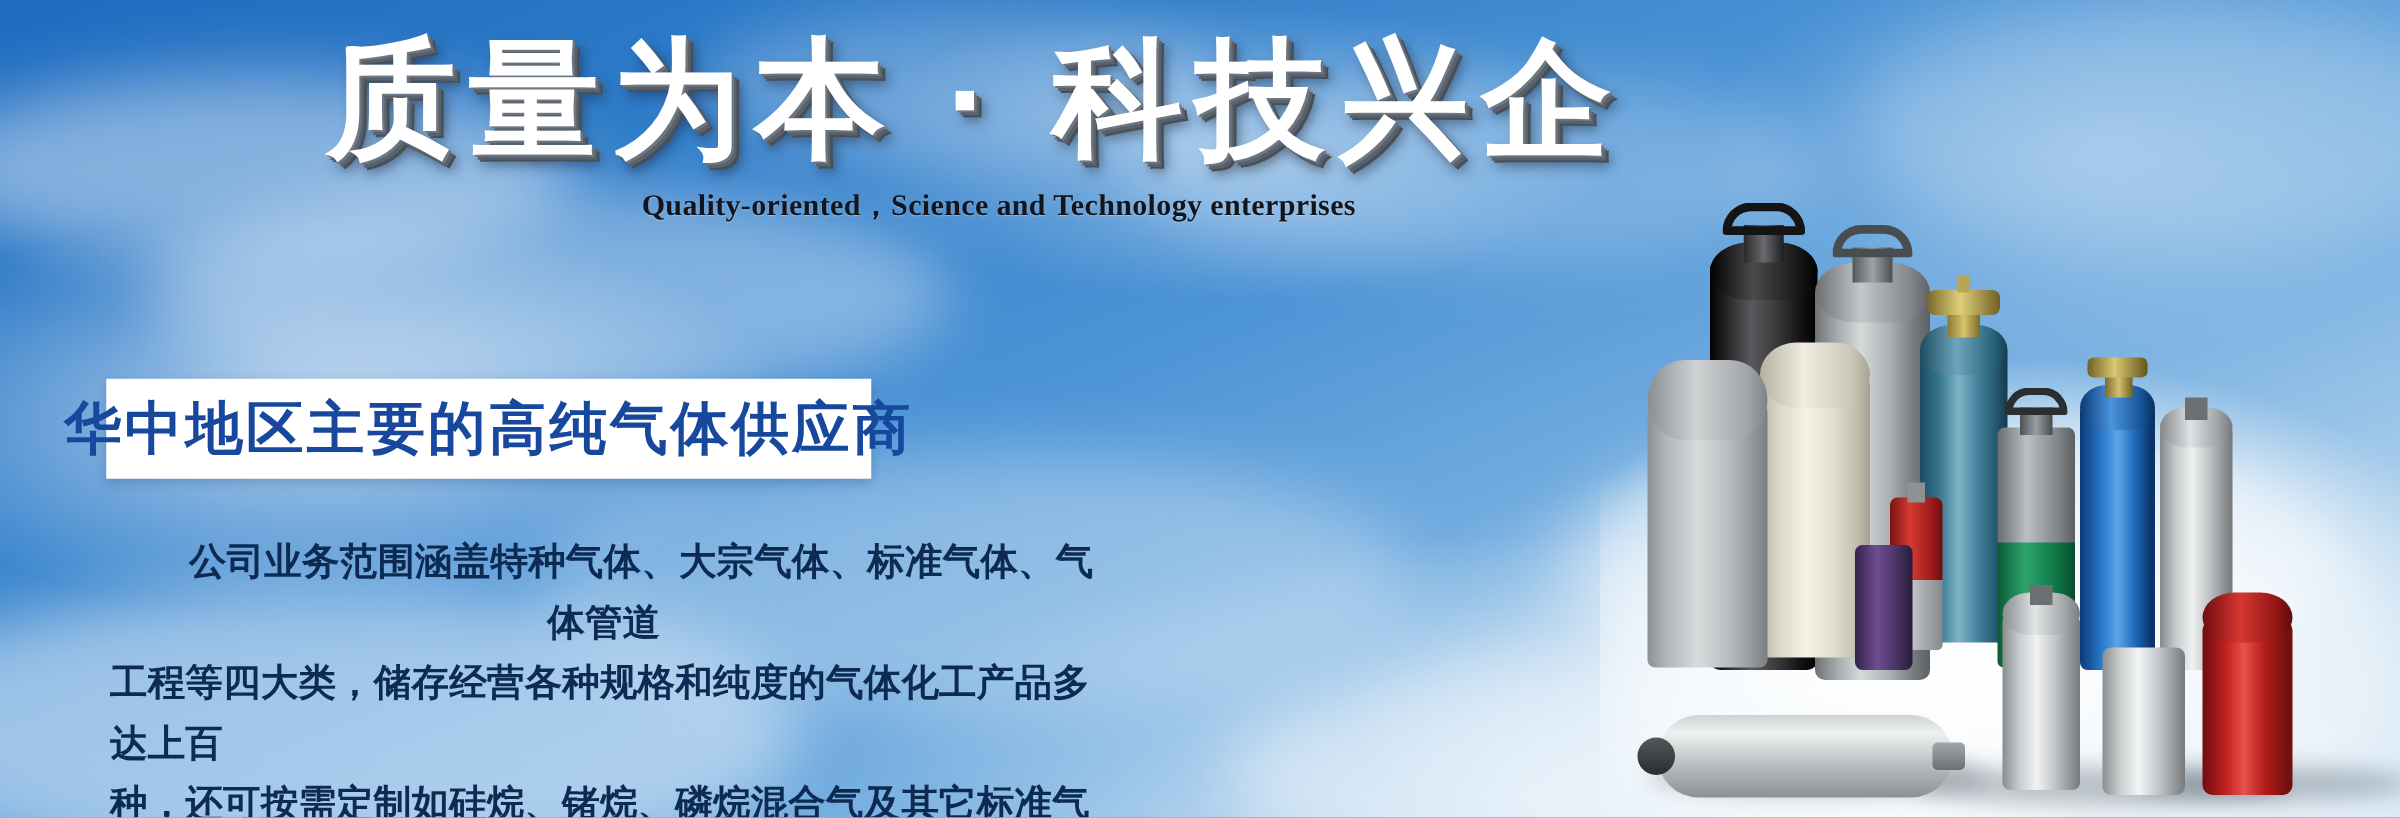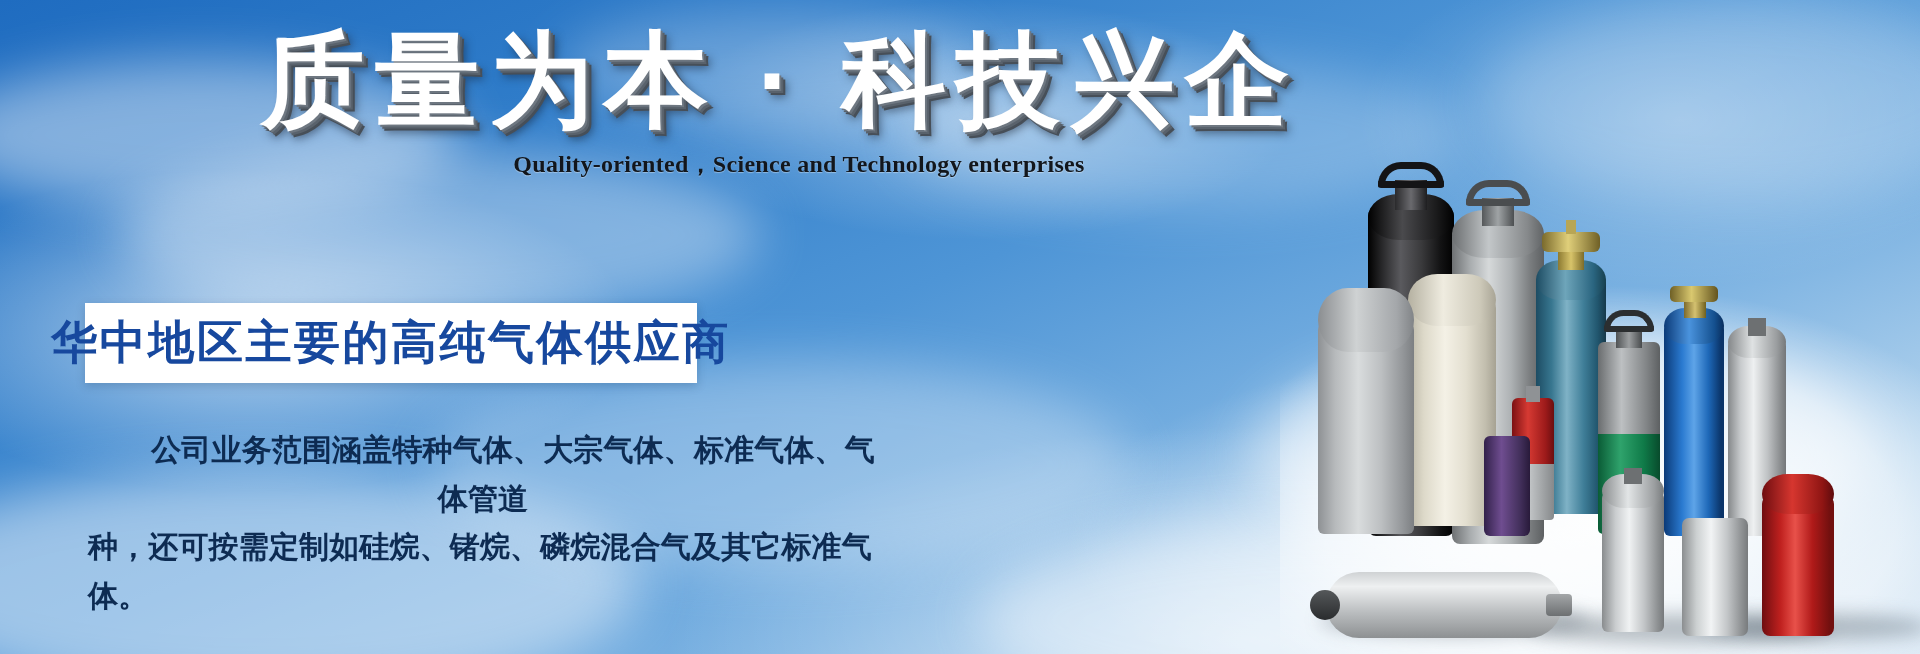--- a/index.html
+++ b/index.html
@@ -238,16 +238,17 @@
   <div id="headline">质量为本 · 科技兴企</div>
 
   <div id="subhead">Quality-oriented，Science and Technology enterprises</div>
 
   <div id="claim-box">
     <span id="claim-text">华中地区主要的高纯气体供应商</span>
   </div>
 
   <div id="desc">
     <p class="indent">公司业务范围涵盖特种气体、大宗气体、标准气体、气体管道</p>
+    <p>工程等四大类，储存经营各种规格和纯度的气体化工产品多达上百</p>
     <p>种，还可按需定制如硅烷、锗烷、磷烷混合气及其它标准气体。</p>
   </div>
 
 </div>
 
 </body></html>

